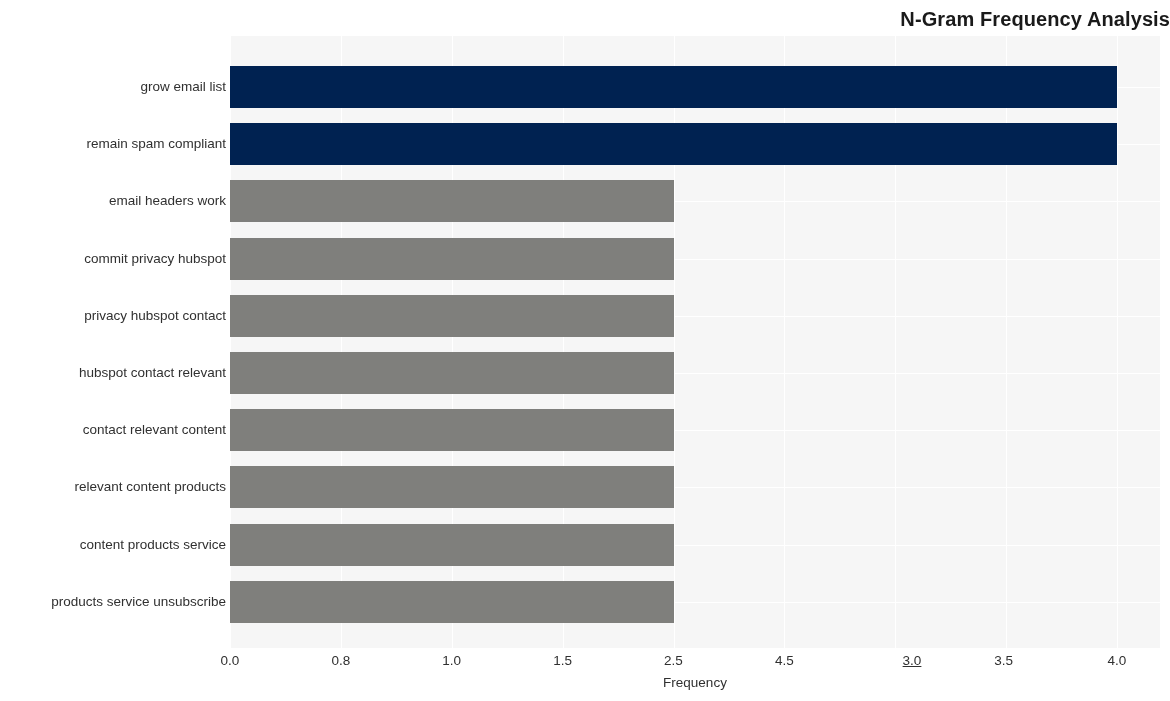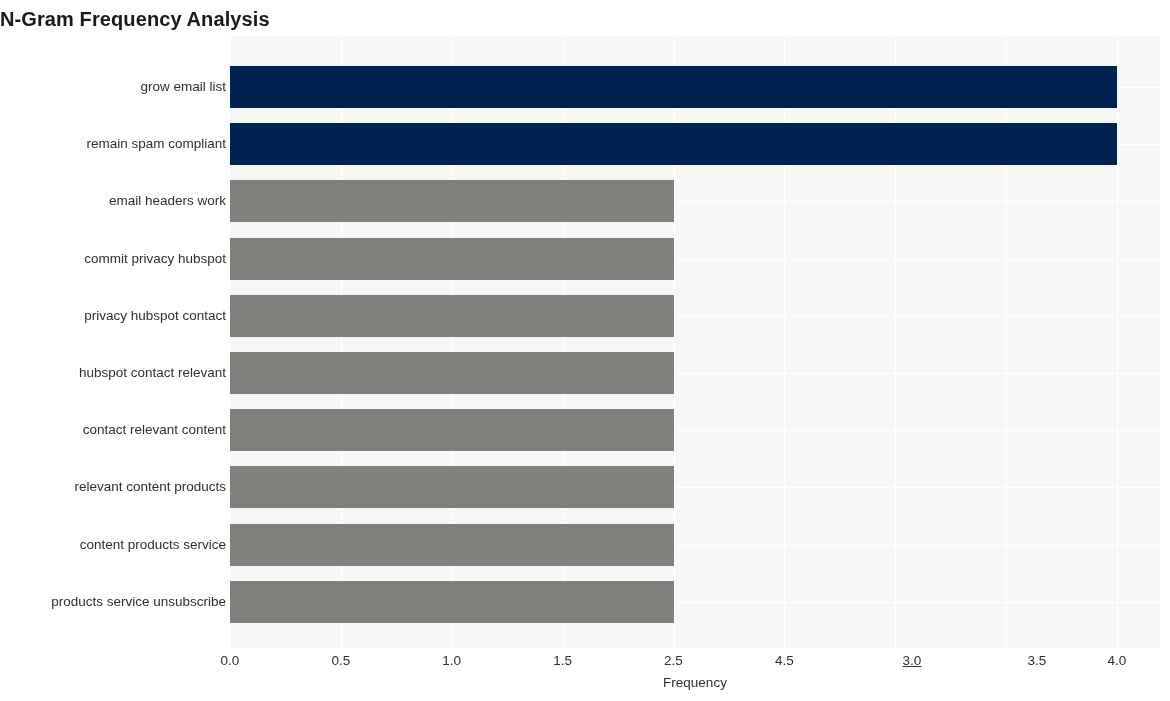--- a/index.html
+++ b/index.html
@@ -20,21 +20,21 @@
     width: 1170px;
     height: 701px;
     background: #ffffff;
   }
   
   #chart-title {
     position: absolute;
     left: 0;
     top: 6px;
     width: 1170px;
-    text-align: left;
+    text-align: right;
     font-size: 20px;
     font-weight: bold;
     color: #1a1a1a;
     letter-spacing: 0.1px;
     line-height: 26px;
     white-space: nowrap;
   }
   
   #plot-area {
     position: absolute;
@@ -149,25 +149,25 @@
       <div class="ytick" style="top: 250.6px;">commit privacy hubspot</div>
       <div class="ytick" style="top: 307.8px;">privacy hubspot contact</div>
       <div class="ytick" style="top: 365px;">hubspot contact relevant</div>
       <div class="ytick" style="top: 422.2px;">contact relevant content</div>
       <div class="ytick" style="top: 479.4px;">relevant content products</div>
       <div class="ytick" style="top: 536.6px;">content products service</div>
       <div class="ytick" style="top: 593.8px;">products service unsubscribe</div>
     </div>
   <div id="xtick-layer">
       <div class="xtick" style="left: 230px;">0.0</div>
-      <div class="xtick" style="left: 340.875px;">0.5</div>
+      <div class="xtick" style="left: 340.875px;">0.8</div>
       <div class="xtick" style="left: 451.75px;">1.0</div>
       <div class="xtick" style="left: 562.625px;">1.5</div>
       <div class="xtick" style="left: 673.5px;">2.5</div>
       <div class="xtick" style="left: 784.375px;">4.5</div>
       <div class="xtick" style="left: 912px; text-decoration: underline;">3.0</div>
-      <div class="xtick" style="left: 1037px;">3.5</div>
+      <div class="xtick" style="left: 973px; text-align: right;">3.5</div>
       <div class="xtick" style="left: 1117px;">4.0</div>
     </div>
 
   <div id="xlabel">Frequency</div>
 
 </div>
 
 </body></html>

